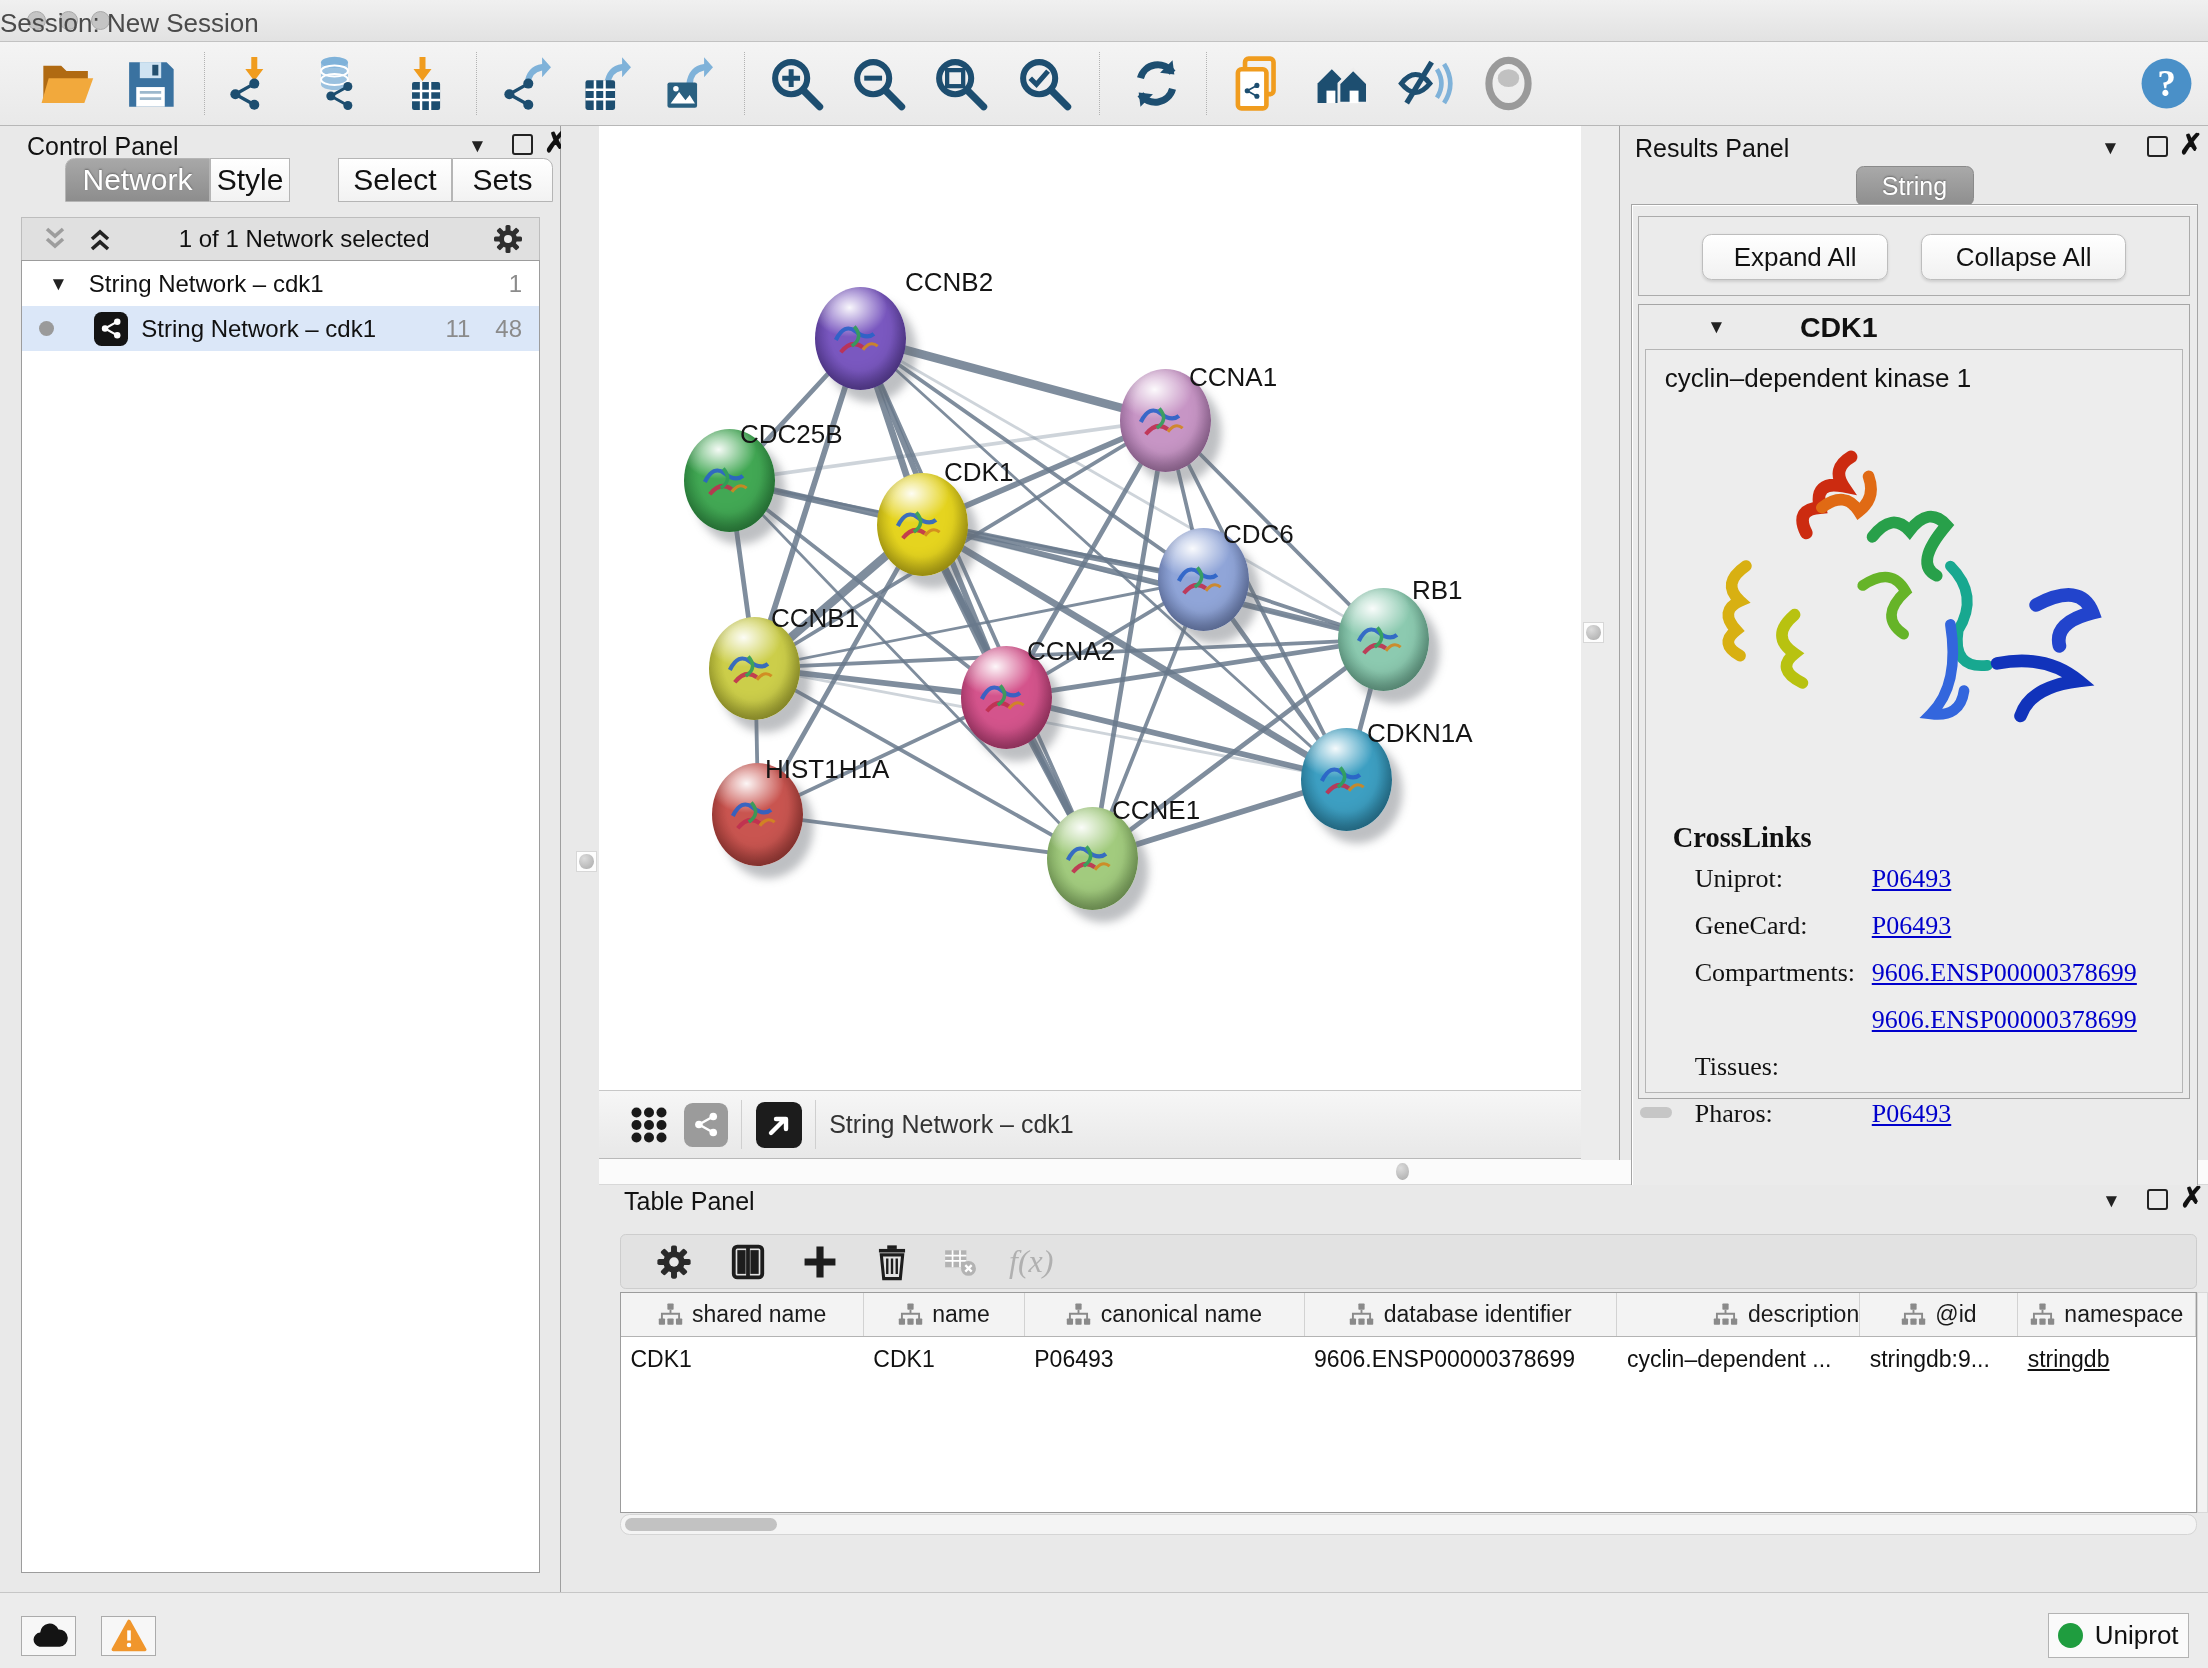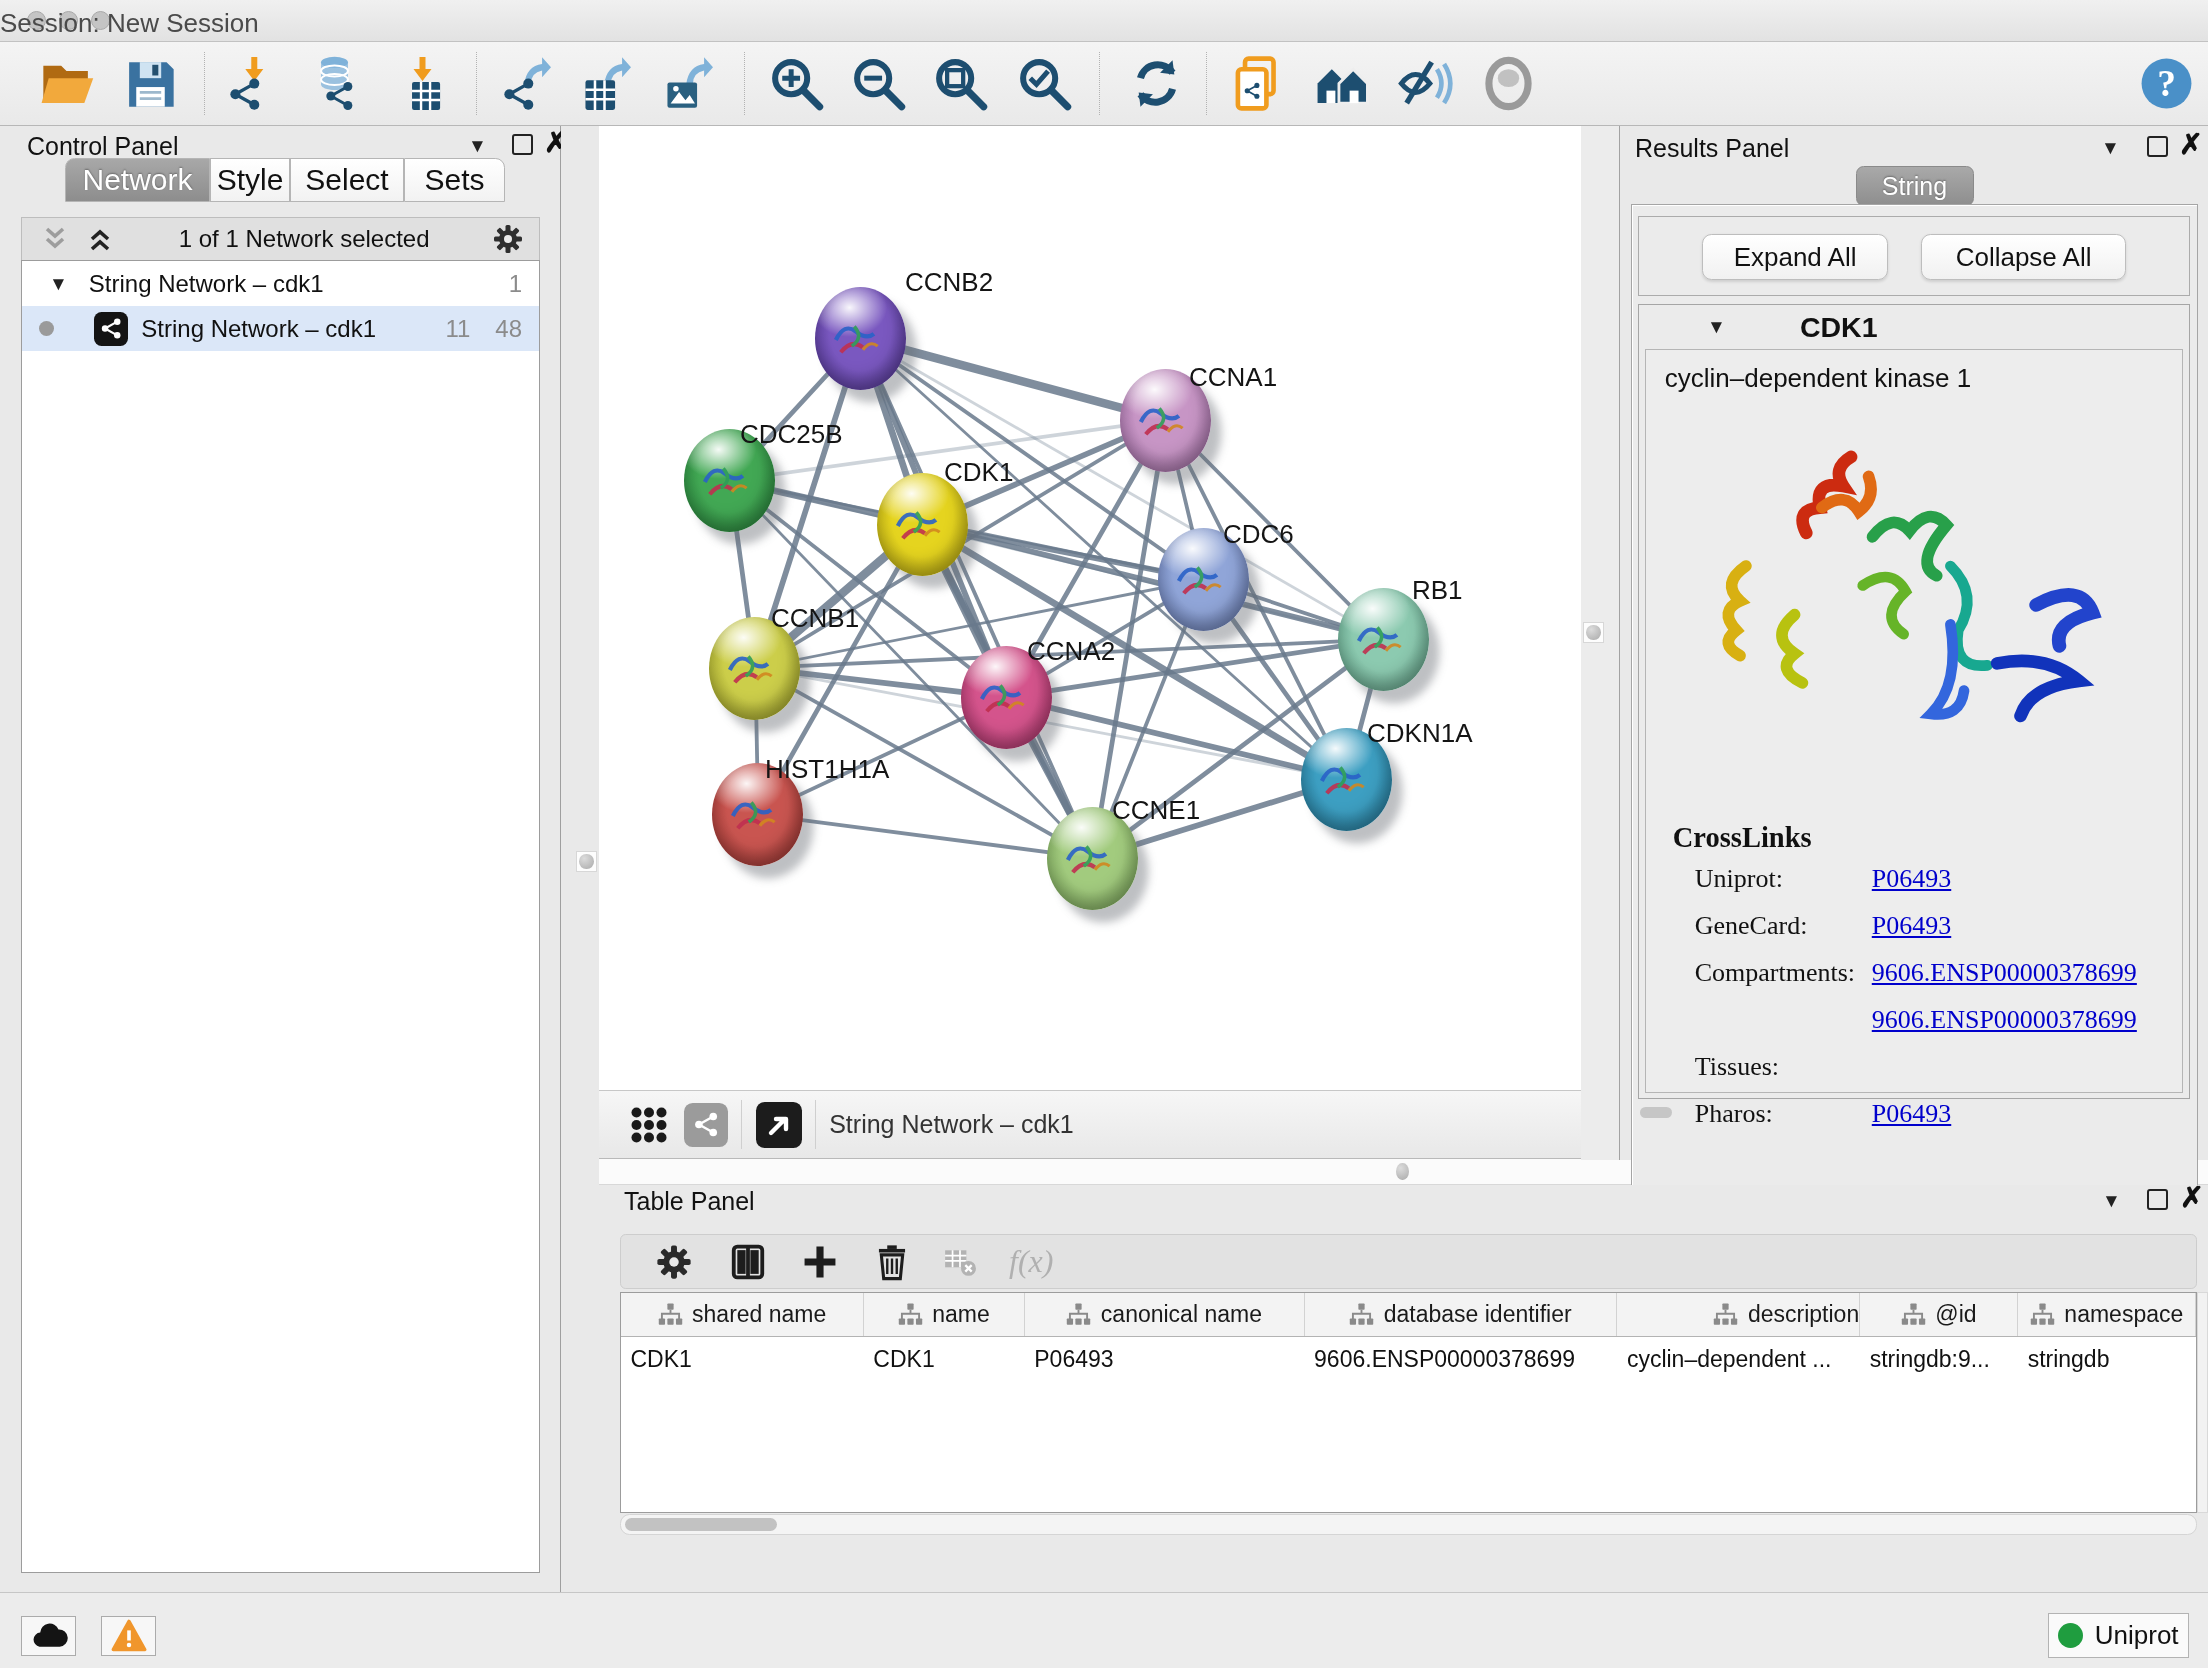--- a/index.html
+++ b/index.html
@@ -382,21 +382,21 @@
 
 <div id="control-panel" class="abs">
   <div class="abs panel-title" style="left:27px; top:5.7px">Control Panel</div>
   <div class="abs dd-tri" style="left:468px; top:8.6px">▼</div>
   <div class="abs sq-btn" style="left:512px; top:7.6px"></div>
   <div class="abs x-glyph" style="left:544px; top:0px">✗</div>
 
   <div id="cp-tabs" class="abs">
       <div class="tab first selected" style="width: 145px;">Network</div>
       <div class="tab" style="width: 80px;">Style</div>
-      <div class="tab" style="width: 114px;">Select</div>
+      <div class="tab" style="width: 114px; margin-left: 48px;">Select</div>
       <div class="tab last" style="width: 101px;">Sets</div>
     </div>
 
   <div id="cp-listbar" class="abs">
     <svg class="sym" style="margin-left:17px" viewBox="0 0 32 32" width="32" height="32">
         <g color="#9d9d9d">
           <use href="#sym-chev2"></use>
         </g>
       </svg>
     <svg class="sym" style="margin-left:13.3px; transform:rotate(180deg)" viewBox="0 0 32 32" width="32" height="32">
@@ -751,21 +751,21 @@
         </div>
       </div>
     <div id="tp-body">
         <div class="tr">
           <div class="td" style="width: 243px;">CDK1</div>
           <div class="td" style="width: 161px;">CDK1</div>
           <div class="td" style="width: 280px;">P06493</div>
           <div class="td" style="width: 313px;">9606.ENSP00000378699</div>
           <div class="td" style="width: 243px;">cyclin–dependent ...</div>
           <div class="td" style="width: 158px;">stringdb:9...</div>
-          <div class="td" style="width: 178px;">stringdb</div>
+          <div class="td" style="width: 178px; text-decoration: underline;">stringdb</div>
         </div>
       </div>
   </div>
   <div id="tp-vscroll" class="abs"></div>
   <div id="tp-hscroll" class="abs">
     <div id="tp-hthumb" class="abs"></div>
   </div>
 </div>
 
 <div id="statusbar" class="abs">

